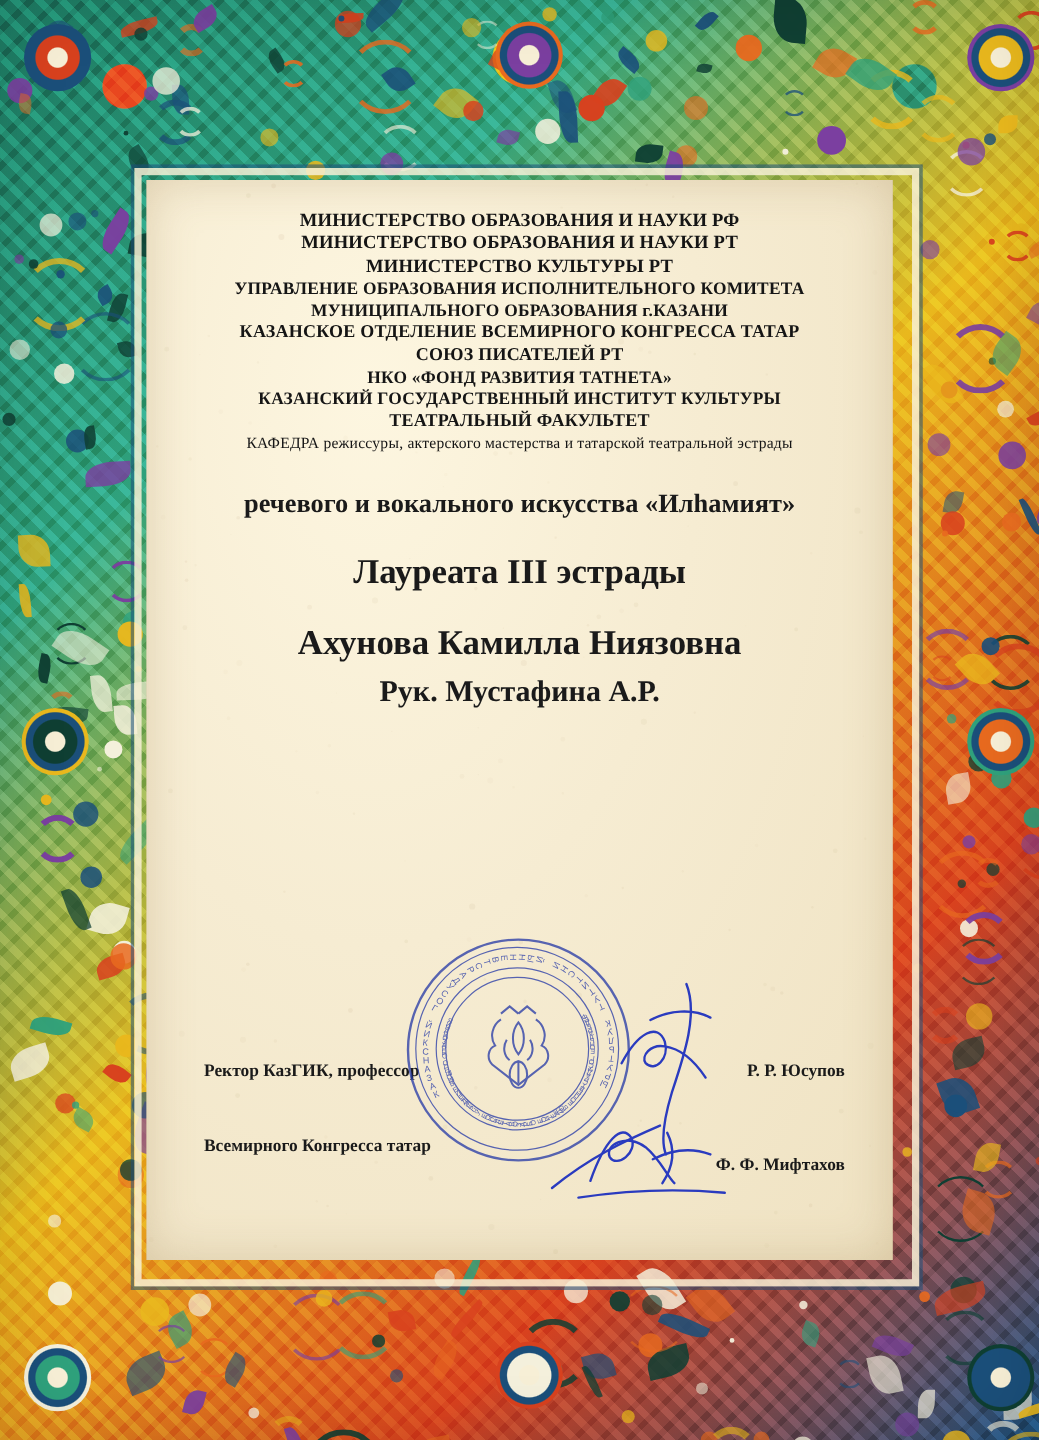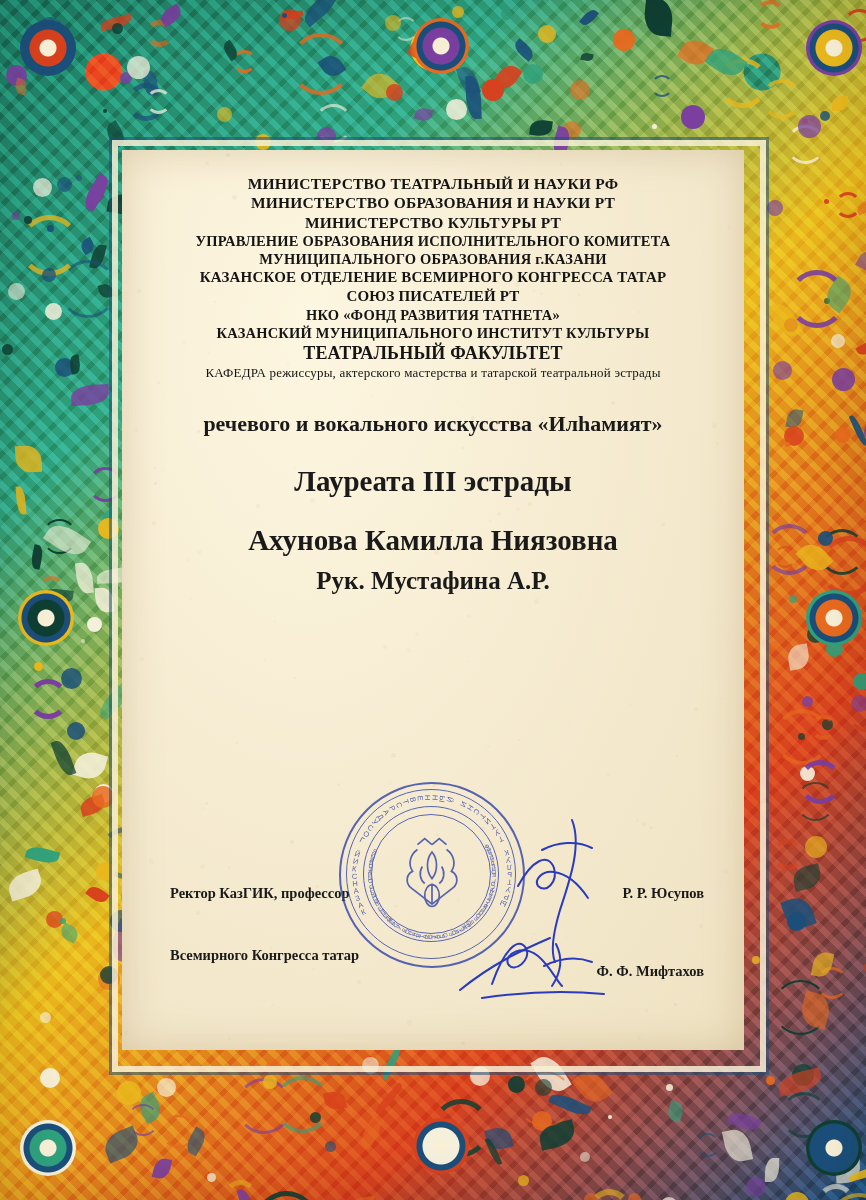--- a/index.html
+++ b/index.html
@@ -99,21 +99,21 @@
   }
   .org-line.l1 { font-size: 15.5px; }
   .org-line.l2 { font-size: 15.5px; }
   .org-line.l3 { font-size: 15.5px; }
   .org-line.l4 { font-size: 14.5px; }
   .org-line.l5 { font-size: 14.5px; }
   .org-line.l6 { font-size: 15px; }
   .org-line.l7 { font-size: 15px; }
   .org-line.l8 { font-size: 14.5px; }
   .org-line.l9 { font-size: 14.5px; }
-  .org-line.l10 { font-size: 18px; }
+  .org-line.l10 { font-size: 15px; }
   .org-line.l11 { font-size: 13px; font-weight: normal; }
 
   .fest-title {
     margin-top: 28px;
     font-size: 22px;
     font-weight: bold;
     line-height: 1.35;
     font-family: "Liberation Serif", serif;
   }
 
@@ -661,29 +661,29 @@
         <div class="paper-speck" style="left:182px;top:111px;width:1.5px;height:1.5px;opacity:0.29"></div>
         <div class="paper-speck" style="left:248px;top:244px;width:3.4px;height:3.4px;opacity:0.20"></div>
         <div class="paper-speck" style="left:141px;top:850px;width:2.4px;height:2.4px;opacity:0.40"></div>
         <div class="paper-speck" style="left:409px;top:787px;width:1.9px;height:1.9px;opacity:0.27"></div>
         <div class="paper-speck" style="left:605px;top:75px;width:4.3px;height:4.3px;opacity:0.23"></div>
       </div>
 
     <div class="content">
 
       <div class="org-block">
-        <div class="org-line l1">МИНИСТЕРСТВО ТЕАТРАЛЬНЫЙ И НАУКИ РФ</div>
+        <div class="org-line l1">МИНИСТЕРСТВО ОБРАЗОВАНИЯ И НАУКИ РФ</div>
         <div class="org-line l2">МИНИСТЕРСТВО ОБРАЗОВАНИЯ И НАУКИ РТ</div>
         <div class="org-line l3">МИНИСТЕРСТВО КУЛЬТУРЫ РТ</div>
         <div class="org-line l4">УПРАВЛЕНИЕ ОБРАЗОВАНИЯ ИСПОЛНИТЕЛЬНОГО КОМИТЕТА</div>
         <div class="org-line l5">МУНИЦИПАЛЬНОГО ОБРАЗОВАНИЯ г.КАЗАНИ</div>
         <div class="org-line l6">КАЗАНСКОЕ ОТДЕЛЕНИЕ ВСЕМИРНОГО КОНГРЕССА ТАТАР</div>
         <div class="org-line l7">СОЮЗ ПИСАТЕЛЕЙ РТ</div>
         <div class="org-line l8">НКО «ФОНД РАЗВИТИЯ ТАТНЕТА»</div>
-        <div class="org-line l9">КАЗАНСКИЙ МУНИЦИПАЛЬНОГО ИНСТИТУТ КУЛЬТУРЫ</div>
+        <div class="org-line l9">КАЗАНСКИЙ ГОСУДАРСТВЕННЫЙ ИНСТИТУТ КУЛЬТУРЫ</div>
         <div class="org-line l10">ТЕАТРАЛЬНЫЙ ФАКУЛЬТЕТ</div>
         <div class="org-line l11">КАФЕДРА режиссуры, актерского мастерства и татарской театральной эстрады</div>
       </div>
 
       <div class="fest-title">
         <div>речевого и вокального искусства «Илhамият»</div>
       </div>
 
 
       <div class="degree">Лауреата III эстрады</div>

